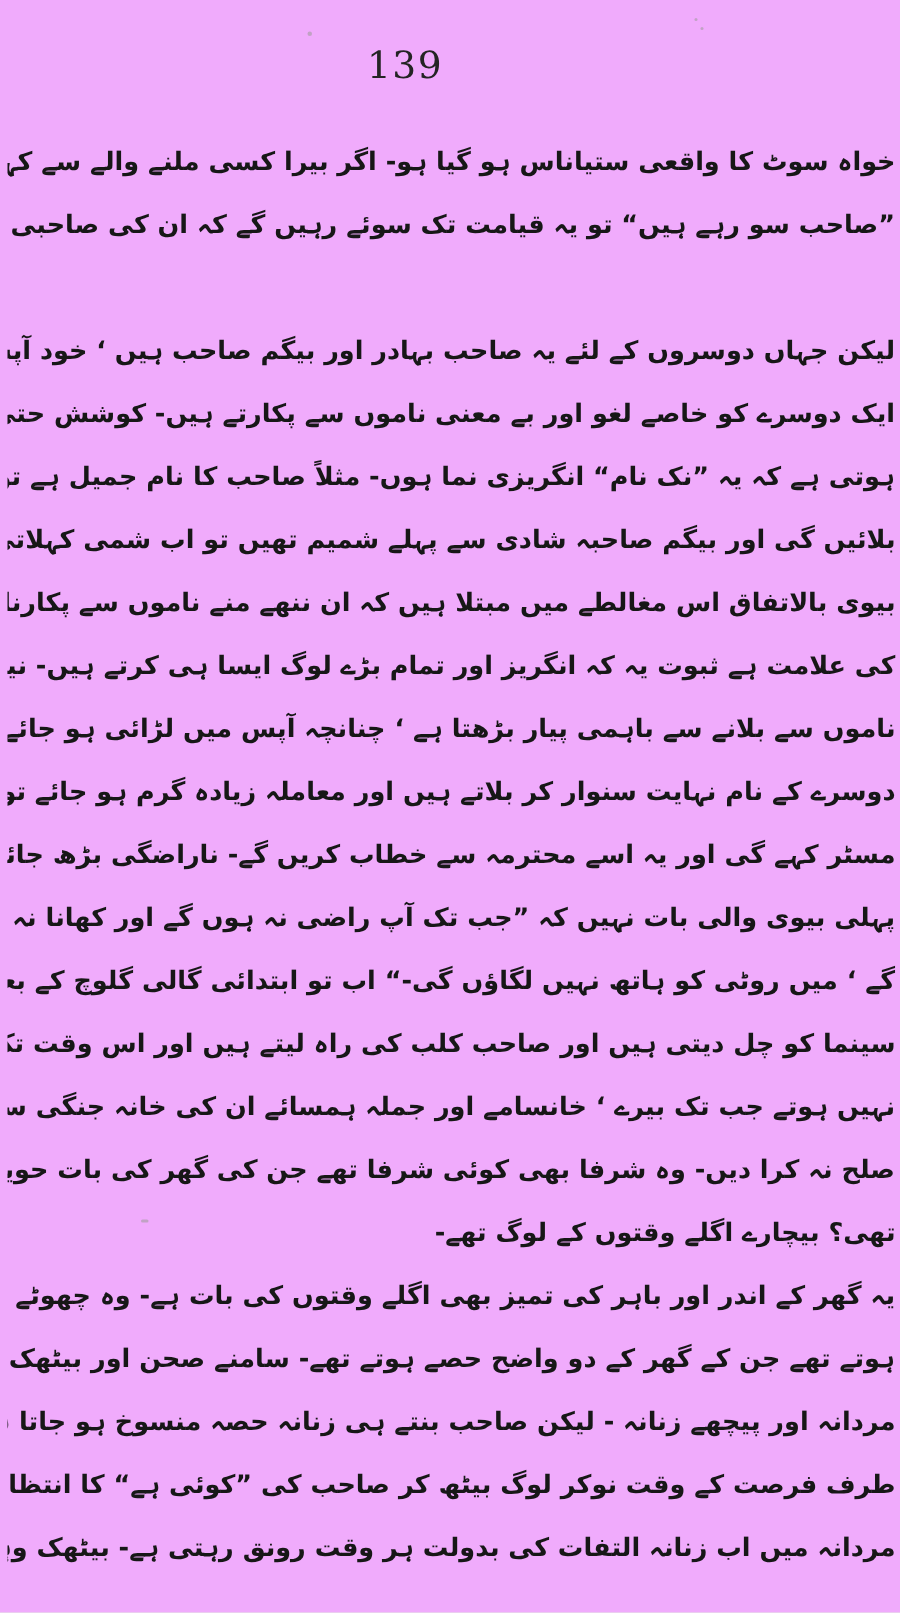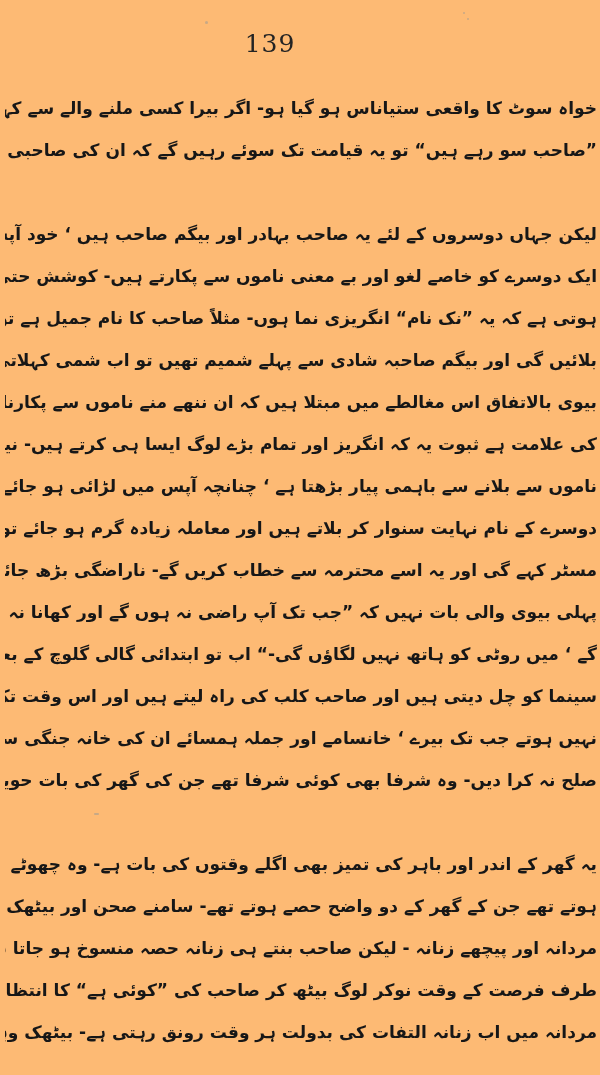--- a/index.html
+++ b/index.html
@@ -1,21 +1,21 @@
 <!DOCTYPE html>
 <html lang="ur"><head>
 <meta charset="utf-8">
 <style>
   html, body { margin: 0; padding: 0; background: #e8e8e8; }
   .page {
     position: relative;
     width: 600px;
     height: 1075px;
     margin: 0 auto;
-    background: #fdba74;
+    background: #f0abfc;
     overflow: hidden;
     font-family: "DejaVu Sans", sans-serif;
   }
   .page-number {
     position: absolute;
     top: 29px;
     left: 0;
     width: 540px;
     text-align: center;
     font-family: "DejaVu Serif", "Liberation Serif", serif;
@@ -62,20 +62,21 @@
       <div class="line justify" lang="ur" style="top: 382px;">بیوی بالاتفاق اس مغالطے میں مبتلا ہیں کہ ان ننھے منے ناموں سے پکارنا ماڈرن ہونے</div>
       <div class="line justify" lang="ur" style="top: 424px;">کی علامت ہے ثبوت یہ کہ انگریز اور تمام بڑے لوگ ایسا ہی کرتے ہیں- نیز ان</div>
       <div class="line justify" lang="ur" style="top: 466px;">ناموں سے بلانے سے باہمی پیار بڑھتا ہے ‘ چنانچہ آپس میں لڑائی ہو جائے تو پھر ایک</div>
       <div class="line justify" lang="ur" style="top: 508px;">دوسرے کے نام نہایت سنوار کر بلاتے ہیں اور معاملہ زیادہ گرم ہو جائے تو وہ اسے</div>
       <div class="line justify" lang="ur" style="top: 550px;">مسٹر کہے گی اور یہ اسے محترمہ سے خطاب کریں گے- ناراضگی بڑھ جائے تو اب وہ</div>
       <div class="line justify" lang="ur" style="top: 592px;">پہلی بیوی والی بات نہیں کہ ”جب تک آپ راضی نہ ہوں گے اور کھانا نہ کھائیں</div>
       <div class="line justify" lang="ur" style="top: 634px;">گے ‘ میں روٹی کو ہاتھ نہیں لگاؤں گی-“ اب تو ابتدائی گالی گلوچ کے بعد بیگم صاحب</div>
       <div class="line justify" lang="ur" style="top: 676px;">سینما کو چل دیتی ہیں اور صاحب کلب کی راہ لیتے ہیں اور اس وقت تک باہم راضی</div>
       <div class="line justify" lang="ur" style="top: 718px;">نہیں ہوتے جب تک بیرے ‘ خانسامے اور جملہ ہمسائے ان کی خانہ جنگی سے تنگ آ کر</div>
       <div class="line justify" lang="ur" style="top: 760px;">صلح نہ کرا دیں- وہ شرفا بھی کوئی شرفا تھے جن کی گھر کی بات حویلی سے باہر نہ جاتی</div>
+      <div class="line right" lang="ur" style="top: 802px;">تھی؟ بیچارے اگلے وقتوں کے لوگ تھے-</div>
       <div class="line justify" lang="ur" style="top: 844px;">یہ گھر کے اندر اور باہر کی تمیز بھی اگلے وقتوں کی بات ہے- وہ چھوٹے آدمی</div>
       <div class="line justify" lang="ur" style="top: 886px;">ہوتے تھے جن کے گھر کے دو واضح حصے ہوتے تھے- سامنے صحن اور بیٹھک یعنی</div>
       <div class="line justify" lang="ur" style="top: 928px;">مردانہ اور پیچھے زنانہ - لیکن صاحب بنتے ہی زنانہ حصہ منسوخ ہو جاتا ہے- اب اس</div>
       <div class="line justify" lang="ur" style="top: 970px;">طرف فرصت کے وقت نوکر لوگ بیٹھ کر صاحب کی ”کوئی ہے“ کا انتظار کرتے ہیں-</div>
       <div class="line justify" lang="ur" style="top: 1012px;">مردانہ میں اب زنانہ التفات کی بدولت ہر وقت رونق رہتی ہے- بیٹھک وہی ہے مگر</div>
     </div>
 
   <div class="speck" style="left:205px; top:21px; width:3px; height:3px;"></div>
   <div class="speck" style="left:463px; top:12px; width:2px; height:2px;"></div>
   <div class="speck" style="left:467px; top:18px; width:2px; height:2px;"></div>

